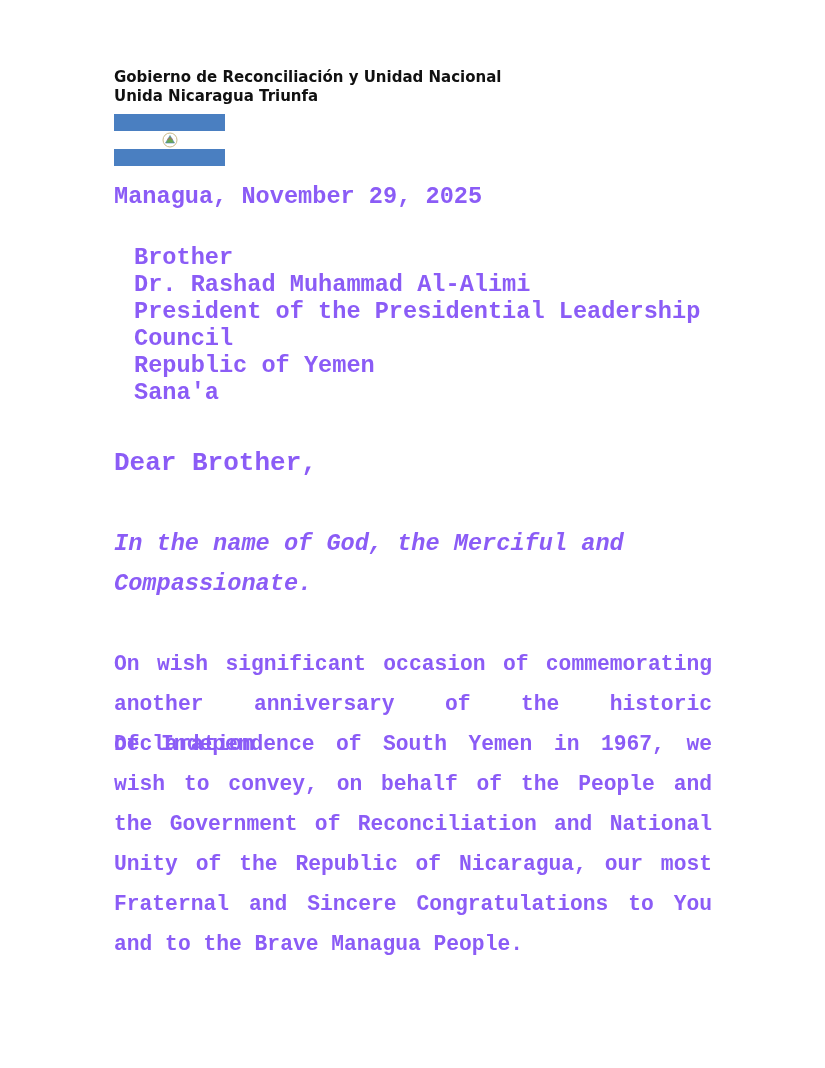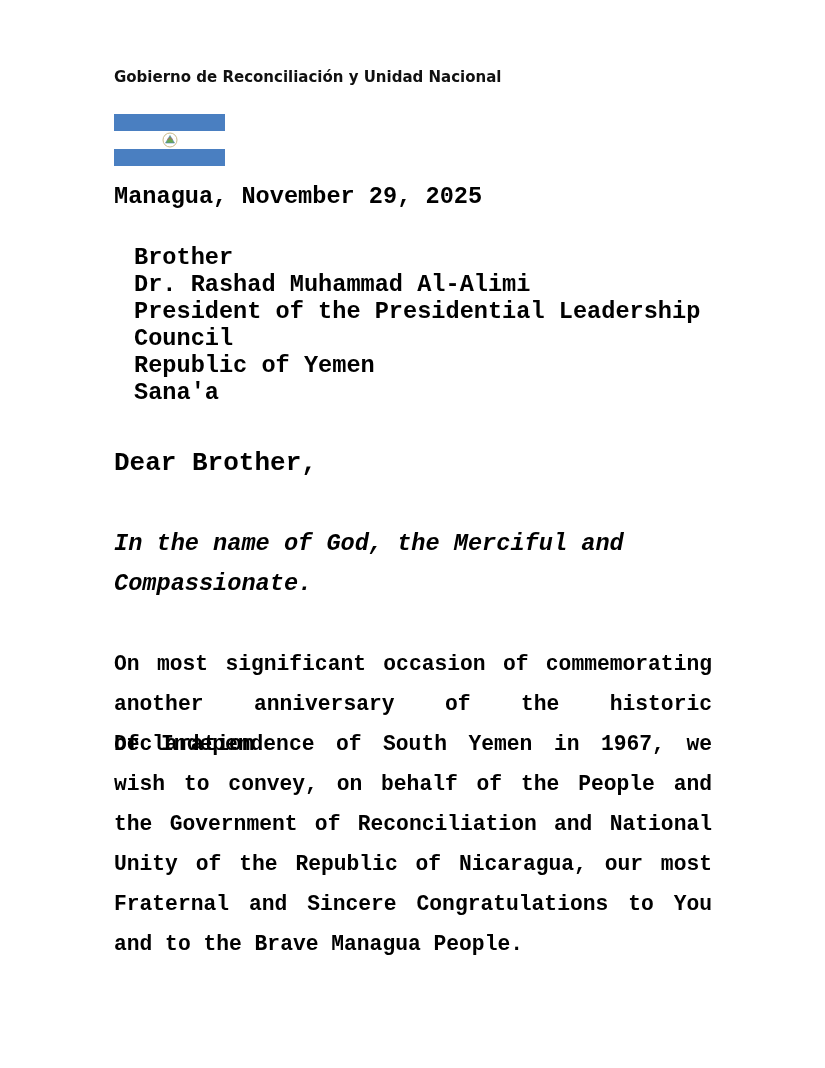--- a/index.html
+++ b/index.html
@@ -9,41 +9,42 @@
     position: absolute; left: 114px; top: 68px;
     font-family: "DejaVu Sans", sans-serif; font-weight: bold;
     font-size: 15px; line-height: 19px; color: #111111; white-space: nowrap;
   }
   .flag { position: absolute; left: 114px; top: 114px; width: 111px; height: 52px; }
   .flag .band-blue { height: 17px; background: #4a7fc1; }
   .flag .band-white { height: 18px; background: #ffffff; position: relative; }
   .flag .emblem { position: absolute; left: 48px; top: 1px; width: 16px; height: 16px; }
   .mono {
     font-family: "Liberation Mono", "DejaVu Sans Mono", monospace;
-    font-weight: bold; color: #000000; position: absolute; left: 114px; white-space: nowrap;
+    font-weight: bold; color: #8b5cf6; position: absolute; left: 114px; white-space: nowrap;
   }
   .date { top: 183px; font-size: 23.6px; line-height: 27px; }
   .address { top: 244px; font-size: 23.6px; line-height: 27px; margin-left: 20px; }
   .address div { height: 27px; }
   .salutation { top: 450px; font-size: 26px; line-height: 27px; }
   .invocation { top: 524px; font-size: 23.6px; line-height: 40px; width: 600px; white-space: normal; font-style: italic; }
   .body-para {
     top: 644px; font-size: 21.3px; line-height: 40px; width: 598px;
     white-space: normal; text-align: justify;
   }
   .body-para .ln { display: block; text-align: justify; text-align-last: justify; height: 40px; }
   .body-para .ln.last { text-align-last: left; }
 </style>
 </head>
 <body>
 
 <div class="page">
 
   <div class="letterhead">
     <div>Gobierno de Reconciliación y Unidad Nacional</div>
+    <div>Unida Nicaragua Triunfa</div>
   </div>
 
   <div class="flag">
     <div class="band-blue"></div>
     <div class="band-white">
       <svg class="emblem" viewBox="0 0 16 16">
         <circle cx="8" cy="8" r="7" fill="none" stroke="#c9b98a" stroke-width="1"></circle>
         <polygon points="8,3.5 12.5,11 3.5,11" fill="#6aa84f" stroke="#4a7fc1" stroke-width="0.6"></polygon>
         <path d="M5,7.5 Q8,4.5 11,7.5" fill="none" stroke="#d9534f" stroke-width="0.6"></path>
       </svg>
@@ -63,21 +64,21 @@
   </div>
 
   <div class="mono salutation">Dear Brother,</div>
 
   <div class="mono invocation">
     <div>In the name of God, the Merciful and</div>
     <div>Compassionate.</div>
   </div>
 
   <div class="mono body-para">
-    <span class="ln">On most significant occasion of commemorating</span>
+    <span class="ln">On wish significant occasion of commemorating</span>
     <span class="ln">another anniversary of the historic Declaration</span>
     <span class="ln">of Independence of South Yemen in 1967, we</span>
     <span class="ln">wish to convey, on behalf of the People and</span>
     <span class="ln">the Government of Reconciliation and National</span>
     <span class="ln">Unity of the Republic of Nicaragua, our most</span>
     <span class="ln">Fraternal and Sincere Congratulations to You</span>
     <span class="ln last">and to the Brave Managua People.</span>
   </div>
 
 </div>

